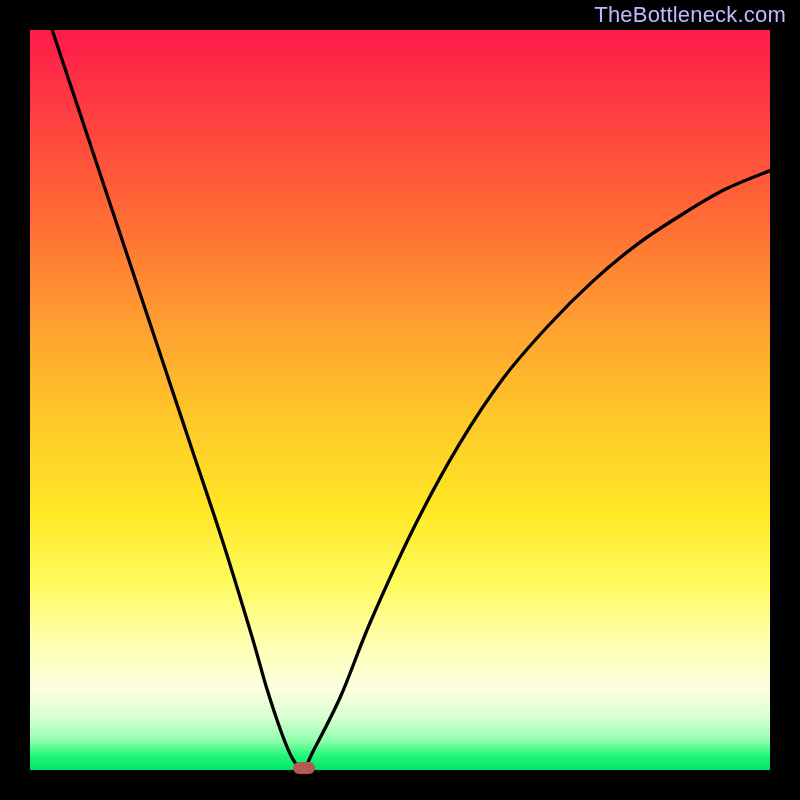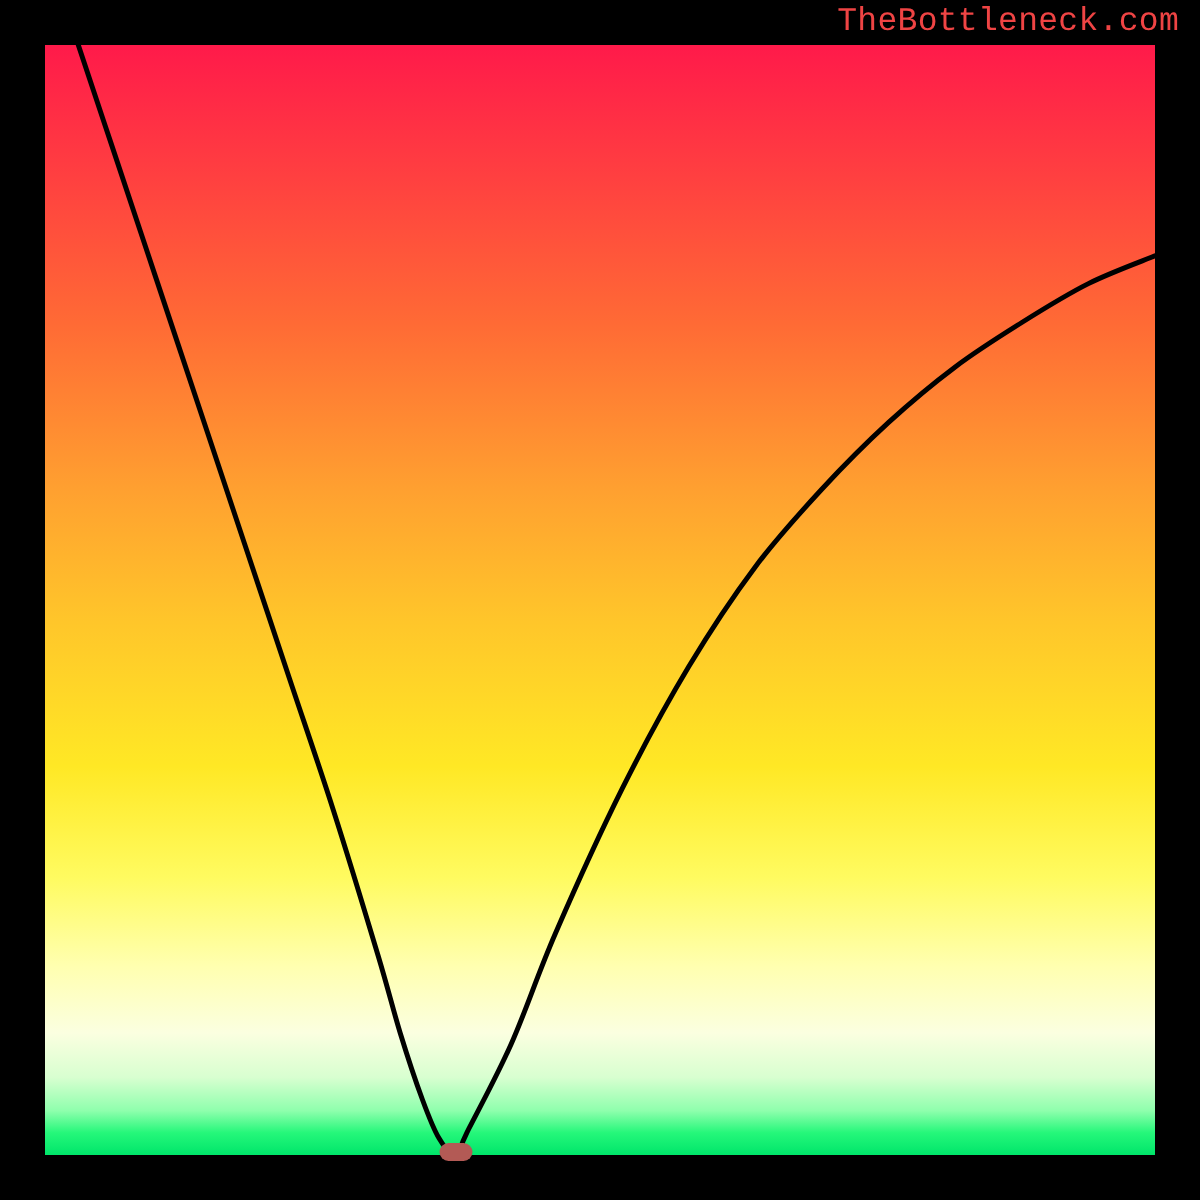--- a/index.html
+++ b/index.html
@@ -28,23 +28,23 @@
       #fbffe0 89%,
       #d8ffd0 93%,
       #8fffad 96%,
       #25f77a 98%,
       #00e56a 100%);
   }
   .watermark {
     position: absolute;
     top: 2px;
     right: 14px;
-    font-family: Liberation Mono, monospace;
+    font-family: Liberation Sans, sans-serif;
     font-size: 22px;
-    color: #ef4444;
+    color: #c4b5fd;
     letter-spacing: 0.2px;
   }
   .curve {
     position: absolute;
     left: 0; top: 0;
     width: 740px; height: 740px;
   }
   .marker {
     position: absolute;
     width: 22px;

